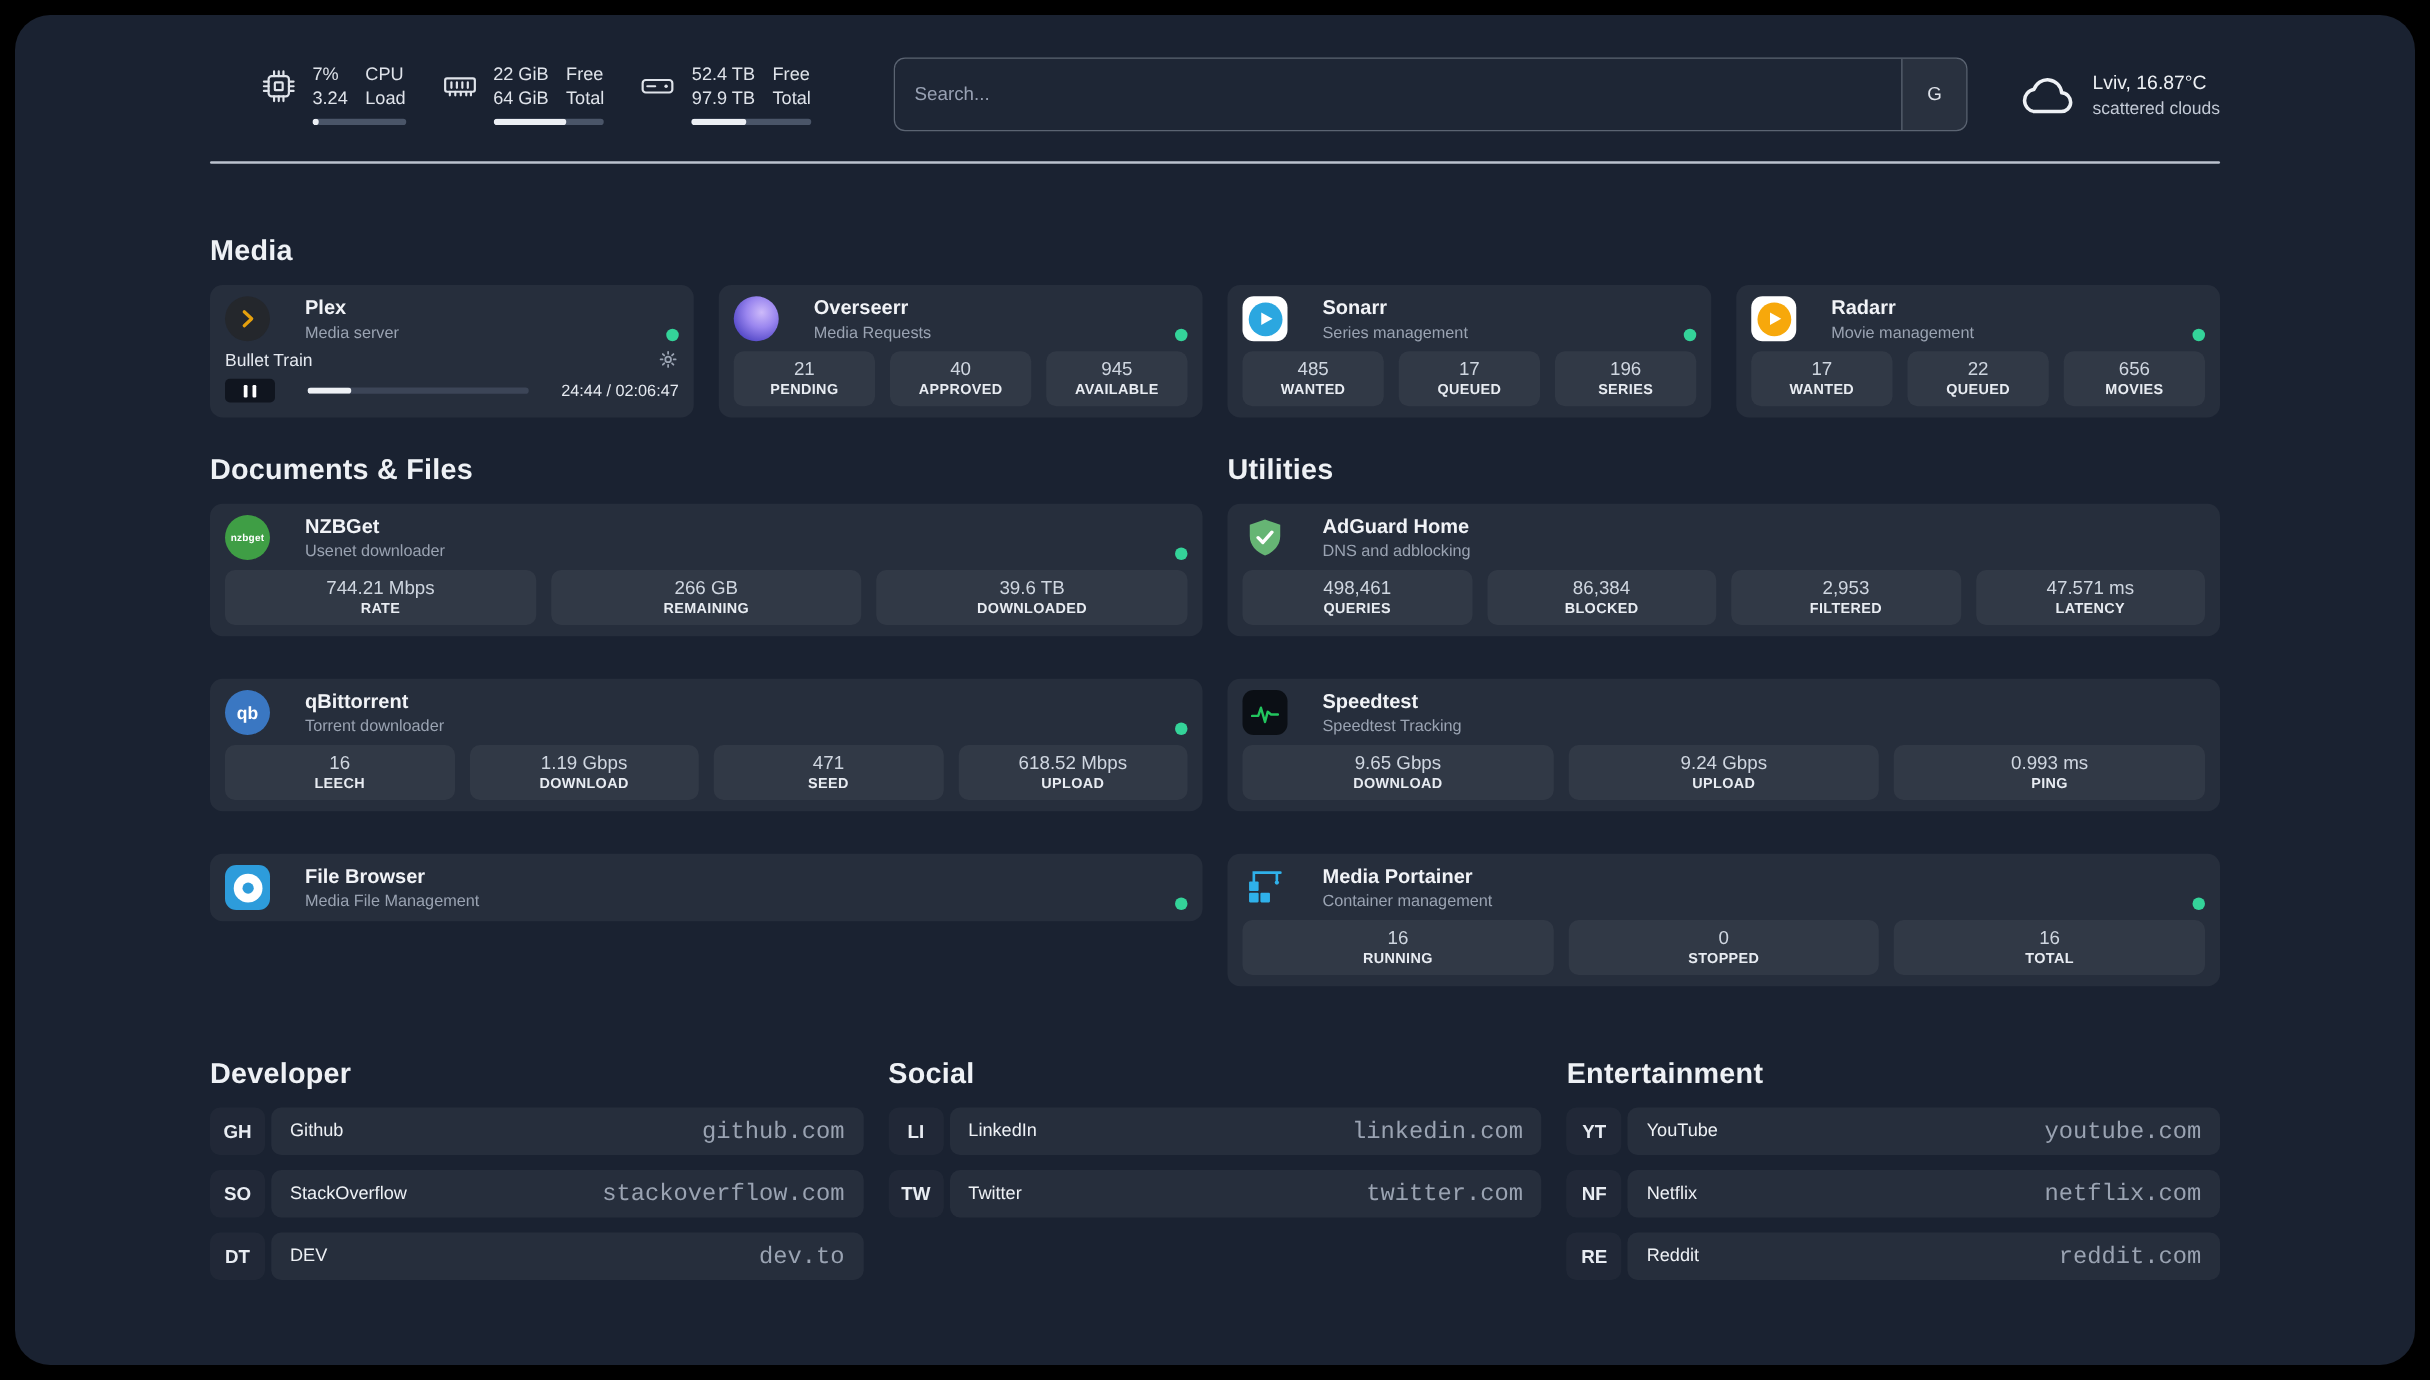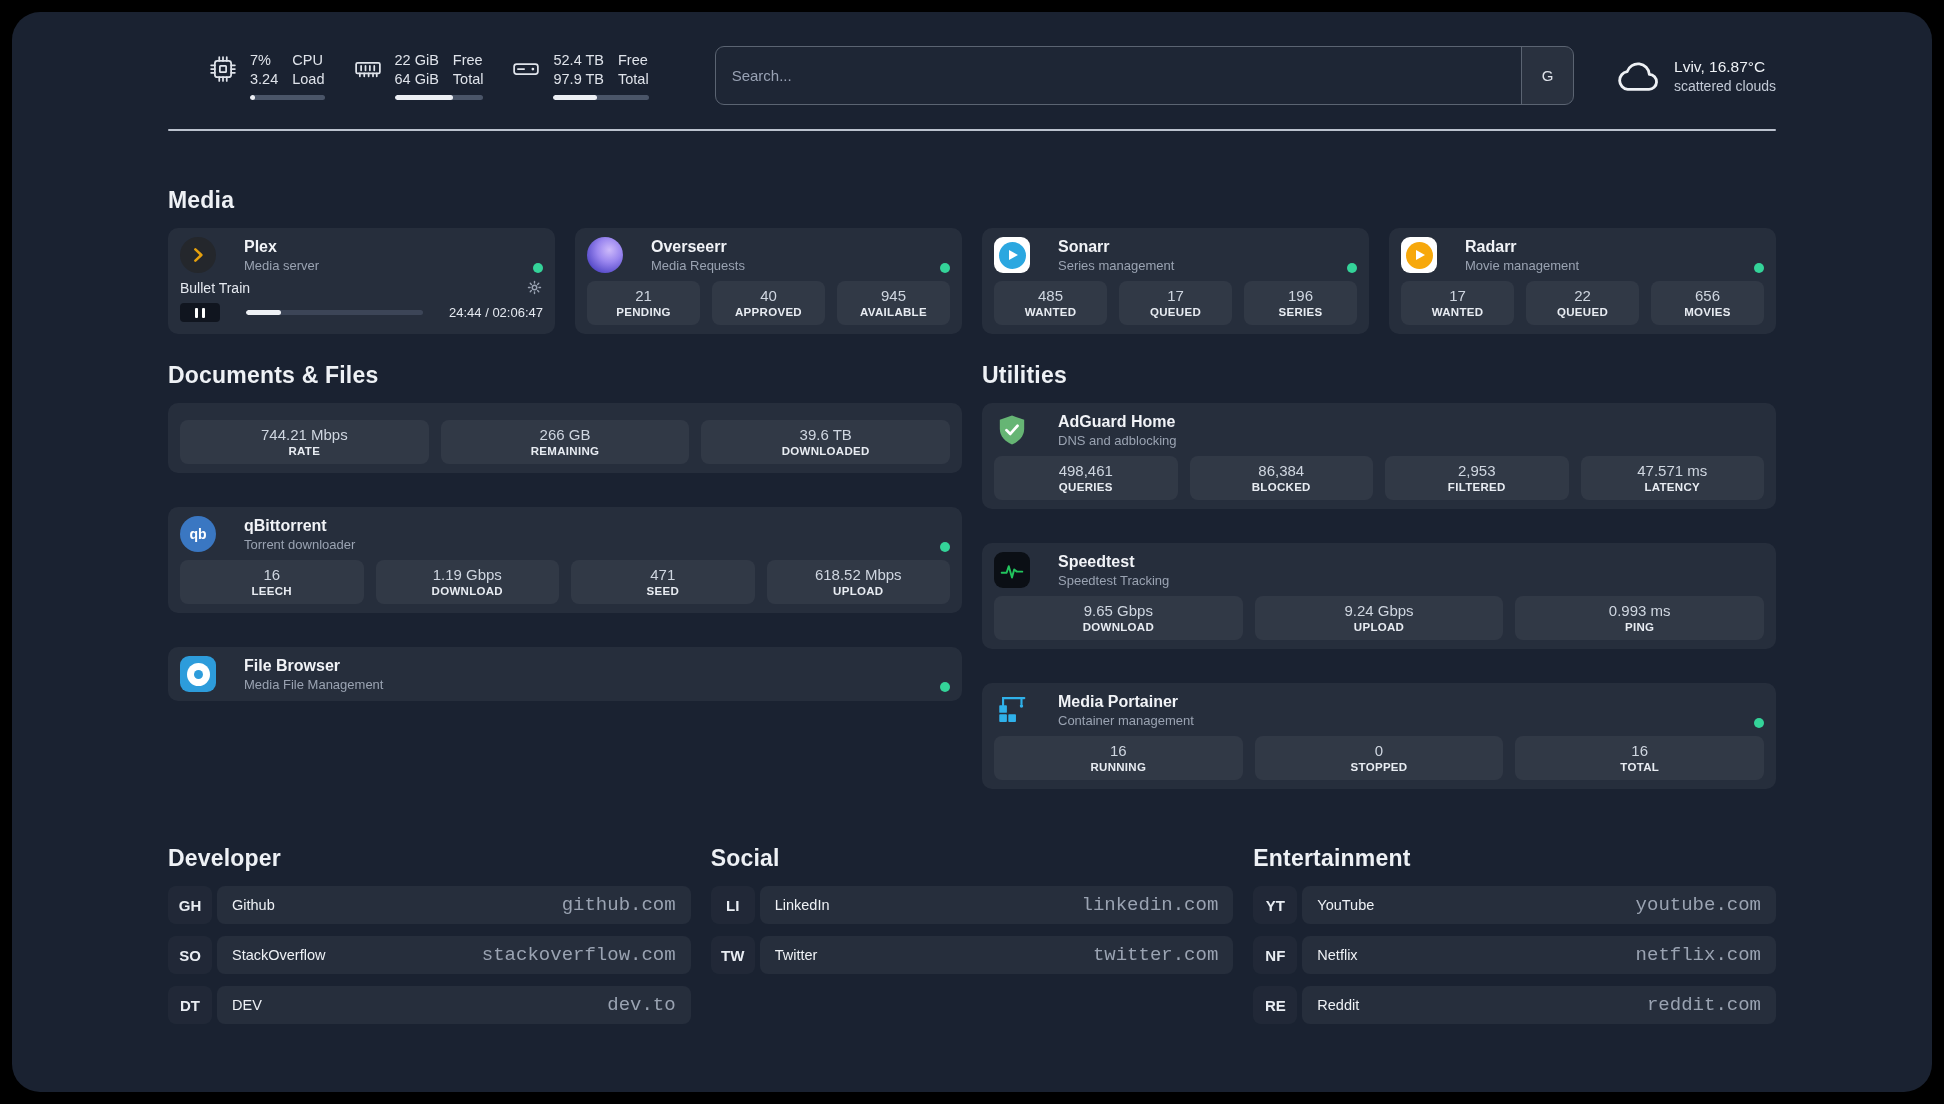--- a/index.html
+++ b/index.html
@@ -323,20 +323,30 @@
     </div>
   </div>
 
   <div class="two-col">
 
     <div class="col">
       <div class="section-title">Documents &amp; Files</div>
       <div class="cards">
 
         <div class="card">
+          <div class="card-head">
+            <span class="app-icon icon-nzbget">
+                    <span>nzbget</span>
+                  </span>
+            <div class="app-text">
+              <div class="app-name">NZBGet</div>
+              <div class="app-sub">Usenet downloader</div>
+            </div>
+            <span class="dot"></span>
+          </div>
           <div class="stats">
             <div class="stat">
               <div class="stat-value">744.21 Mbps</div>
               <div class="stat-label">RATE</div>
             </div>
             <div class="stat">
               <div class="stat-value">266 GB</div>
               <div class="stat-label">REMAINING</div>
             </div>
             <div class="stat">

